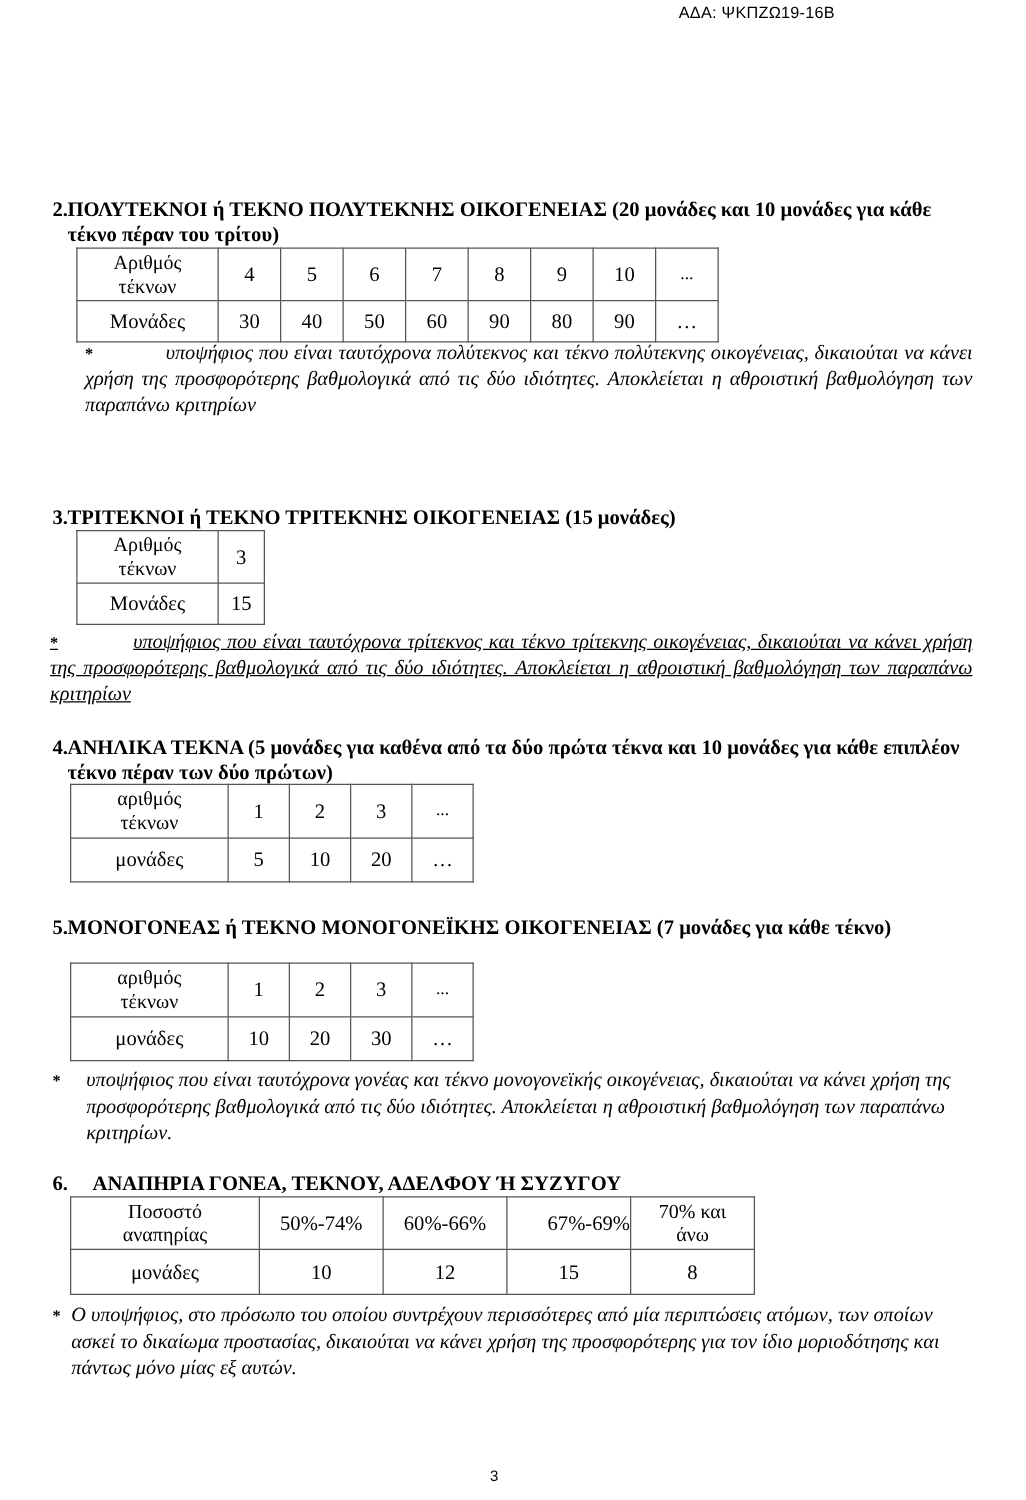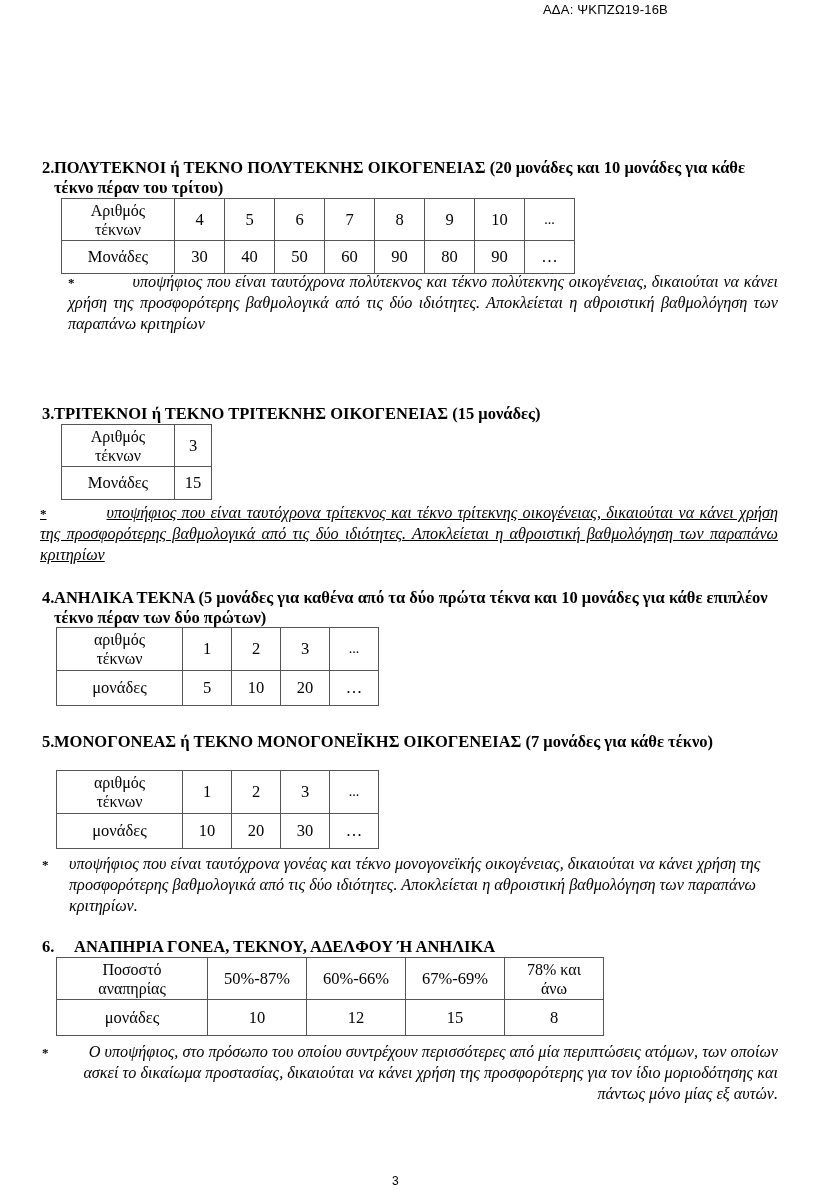--- a/index.html
+++ b/index.html
@@ -139,38 +139,38 @@
   </tr>
 </tbody>
   </table>
 <div class="note" style="top:854px; left:42px; width:736px;">
   <span class="star" style="position:absolute;left:0;top:0;">*</span>
   <span style="display:block;margin-left:27px;text-align:left;">υποψήφιος που είναι ταυτόχρονα γονέας και  τέκνο μονογονεϊκής οικογένειας, δικαιούται να κάνει χρήση της προσφορότερης βαθμολογικά από τις δύο ιδιότητες. Αποκλείεται η αθροιστική βαθμολόγηση των παραπάνω κριτηρίων.</span>
 </div>
 
 <div class="heading" style="top:937px;">
   <span class="num">6.</span>
-  <span class="txt" style="margin-left:32px;">ΑΝΑΠΗΡΙΑ ΓΟΝΕΑ, ΤΕΚΝΟΥ, ΑΔΕΛΦΟΥ Ή ΑΝΗΛΙΚΑ</span>
+  <span class="txt" style="margin-left:32px;">ΑΝΑΠΗΡΙΑ ΓΟΝΕΑ, ΤΕΚΝΟΥ, ΑΔΕΛΦΟΥ Ή ΣΥΖΥΓΟΥ</span>
 </div>
 <table class="grid" style="top:957px; left:56px;">
   <tbody>
       <tr style="height:42px;">
     <td class="lbl2" style="width:150px;"><span>Ποσοστό</span><br><span>αναπηρίας</span></td>
-    <td style="width:98px;">50%-87%</td>
+    <td style="width:98px;">50%-74%</td>
     <td style="width:98px;">60%-66%</td>
-    <td style="width:98px;">67%-69%</td>
-    <td class="lbl2" style="width:98px;"><span>78% και</span><br><span>άνω</span></td>
+    <td style="width:98px;text-align:right;">67%-69%</td>
+    <td class="lbl2" style="width:98px;"><span>70% και</span><br><span>άνω</span></td>
   </tr>
   <tr style="height:36px;">
     <td>μονάδες</td>
     <td>10</td>
     <td>12</td>
     <td>15</td>
     <td>8</td>
   </tr>
 </tbody>
   </table>
 <div class="note" style="top:1042px; left:42px; width:736px;">
   <span class="star" style="position:absolute;left:0;top:0;">*</span>
-  <span style="display:block;margin-left:32px;text-align:right;">Ο υποψήφιος,  στο πρόσωπο του οποίου συντρέχουν περισσότερες από μία περιπτώσεις ατόμων, των οποίων ασκεί το δικαίωμα προστασίας, δικαιούται να κάνει χρήση  της προσφορότερης για τον ίδιο μοριοδότησης και πάντως μόνο μίας εξ αυτών.</span>
+  <span style="display:block;margin-left:15px;text-align:left;">Ο υποψήφιος,  στο πρόσωπο του οποίου συντρέχουν περισσότερες από μία περιπτώσεις ατόμων, των οποίων ασκεί το δικαίωμα προστασίας, δικαιούται να κάνει χρήση  της προσφορότερης για τον ίδιο μοριοδότησης και πάντως μόνο μίας εξ αυτών.</span>
 </div>
 
 <div class="page-num">3</div>
 
 </body></html>

